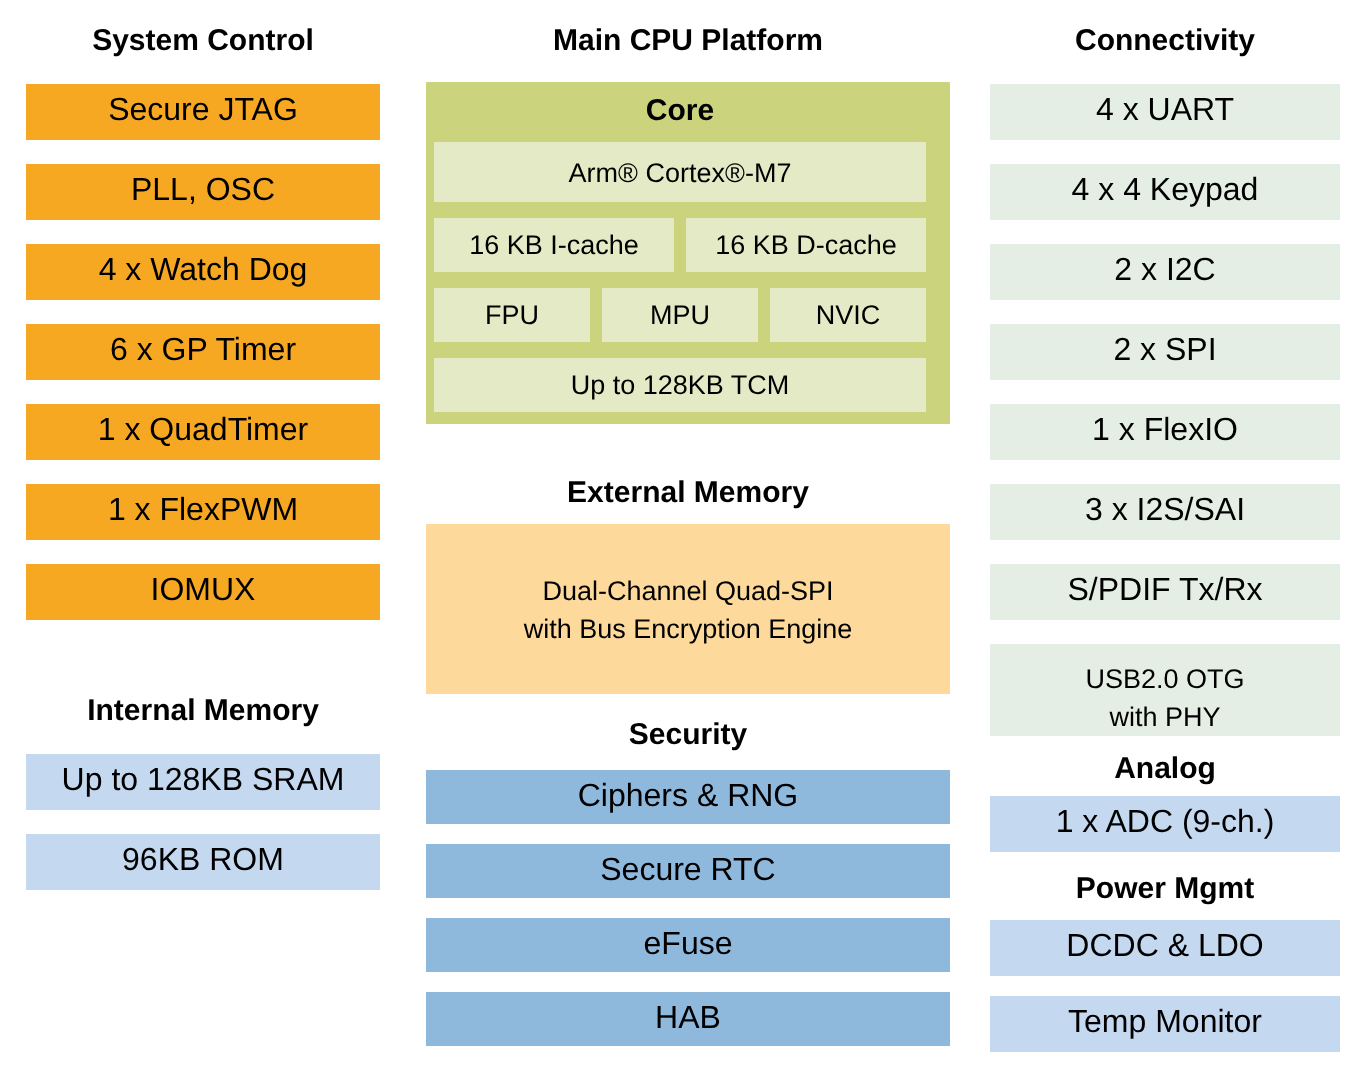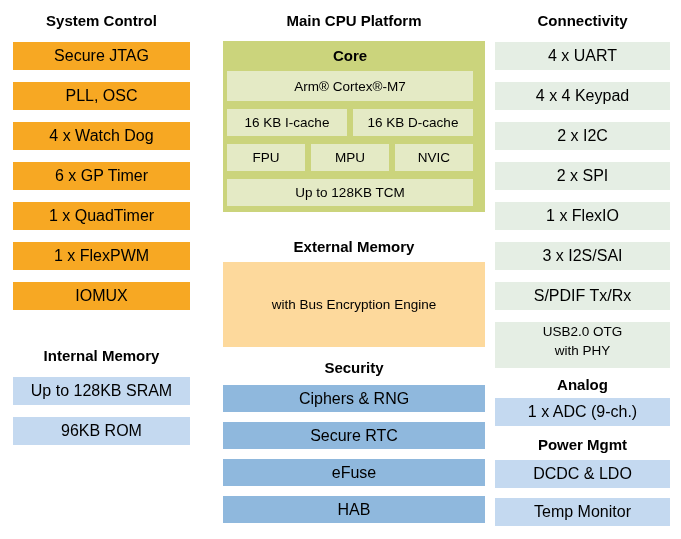--- a/index.html
+++ b/index.html
@@ -2,21 +2,21 @@
 <html><head>
 <meta charset="utf-8">
 <style>
   * { margin:0; padding:0; box-sizing:border-box; }
   html,body { background:#ffffff; }
   body { font-family:"Liberation Sans", sans-serif; color:#000; }
   .canvas { position:relative; width:681px; height:539px; background:#fff; overflow:hidden;border-radius:15px; }
 
   .col { position:absolute; top:0; }
   .col-left  { left:13px;  width:177px; }
-  .col-mid   { left:223px; width:262px; }
+  .col-mid   { left:213px; width:262px; }
   .col-right { left:495px; width:175px; }
 
   .hdr { font-weight:bold; font-size:15px; line-height:18px; text-align:center; margin-top:12px; }
 
   .blk {
     height:28px; margin-top:12px;
     display:flex; align-items:center; justify-content:center;
     font-size:16px; line-height:16px; text-align:center;
   }
   .orange { background:#F7A823; }
@@ -49,21 +49,21 @@
     display:flex; flex-direction:column; align-items:center; justify-content:center;
     font-size:13.5px; line-height:19px; text-align:center;
   }
   .hdr-security { margin-top:12px; }
   .sec1 { margin-top:8px; height:27px; }
   .secn { margin-top:10px; height:27px; }
 
   
   .blk-usb {
     margin-top:12px; height:46px;
-    display:flex; flex-direction:column; align-items:center; justify-content:flex-start;
+    display:flex; flex-direction:column; align-items:center; justify-content:flex-end;
     font-size:13.5px; line-height:19px; text-align:center;
   }
   .hdr-analog { margin-top:8px; }
   .blk-adc { margin-top:4px; }
   .hdr-power { margin-top:10px; }
   .blk-dcdc { margin-top:6px; }
   .blk-temp { margin-top:10px; }
 </style>
 </head>
 <body>
@@ -98,20 +98,21 @@
       <div class="grow">
         <div class="gblk">FPU</div>
         <div class="gblk">MPU</div>
         <div class="gblk">NVIC</div>
       </div>
       <div class="gblk">Up to 128KB TCM</div>
     </div>
 
     <div class="hdr hdr-ext-mem">External Memory</div>
     <div class="tan blk-quadspi">
+      <span>Dual-Channel Quad-SPI</span>
       <span>with Bus Encryption Engine</span>
     </div>
 
     <div class="hdr hdr-security">Security</div>
     <div class="blk mblue sec1">Ciphers &amp; RNG</div>
     <div class="blk mblue secn">Secure RTC</div>
     <div class="blk mblue secn">eFuse</div>
     <div class="blk mblue secn">HAB</div>
   </div>
 

